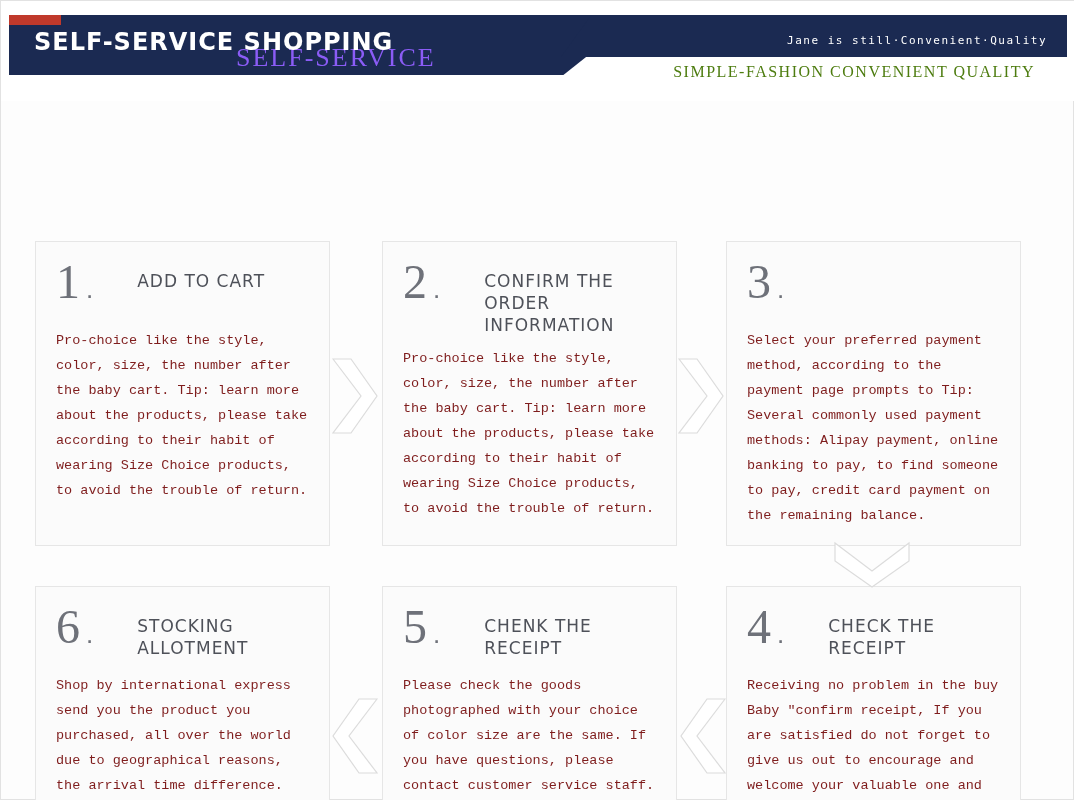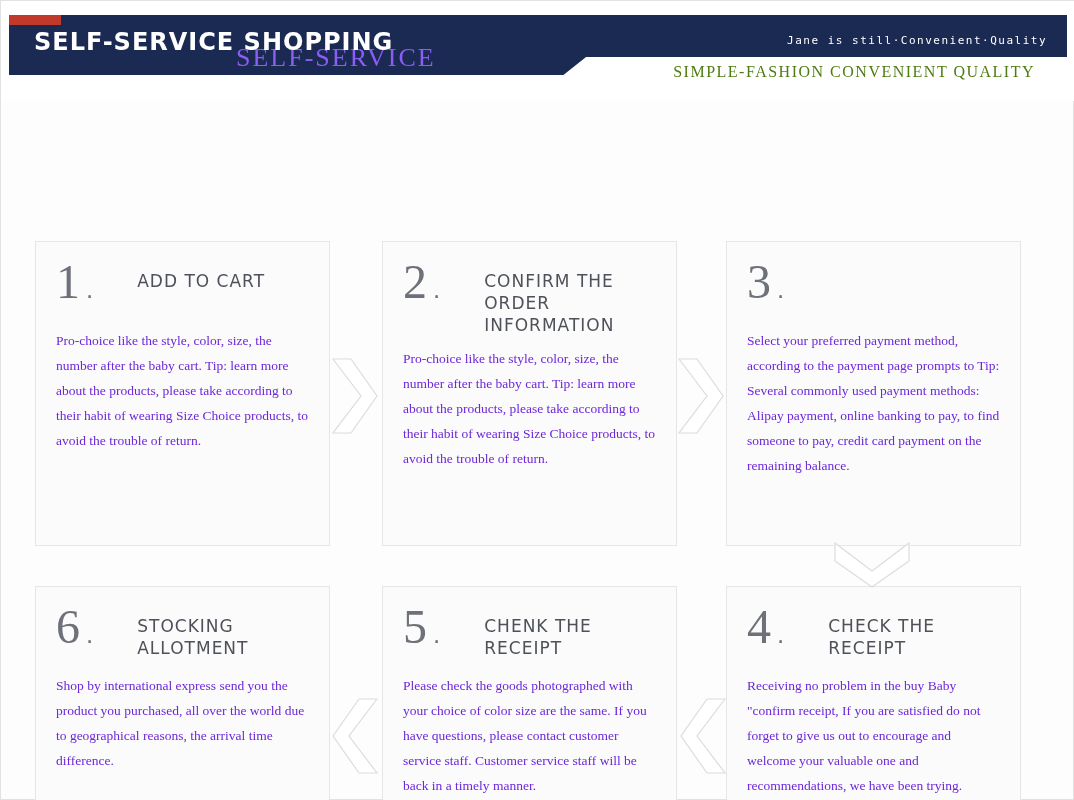--- a/index.html
+++ b/index.html
@@ -147,22 +147,22 @@
     letter-spacing: 1px;
     color: #4e5159;
     font-family: "DejaVu Sans", sans-serif;
     line-height: 22px;
     padding-top: 10px;
     margin-left: 40px;
   }
   .card-body {
     font-size: 13.5px;
     line-height: 25px;
-    color: #6d28d9;
-    font-family: Liberation Serif, serif;
+    color: #7f1d1d;
+    font-family: Liberation Mono, monospace;
   }
 
   
   #card-1 { left: 34px;  top: 140px; height: 305px; }
   #card-2 { left: 381px; top: 140px; height: 305px; }
   #card-3 { left: 725px; top: 140px; height: 305px; }
   
   #card-6 { left: 34px;  top: 485px; height: 300px; }
   #card-5 { left: 381px; top: 485px; height: 300px; }
   #card-4 { left: 725px; top: 485px; height: 300px; }

